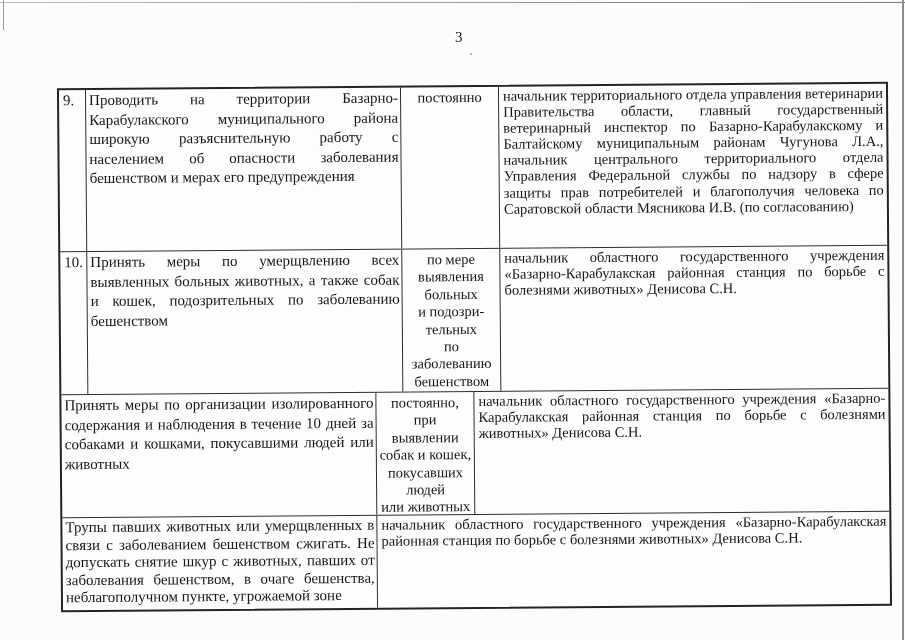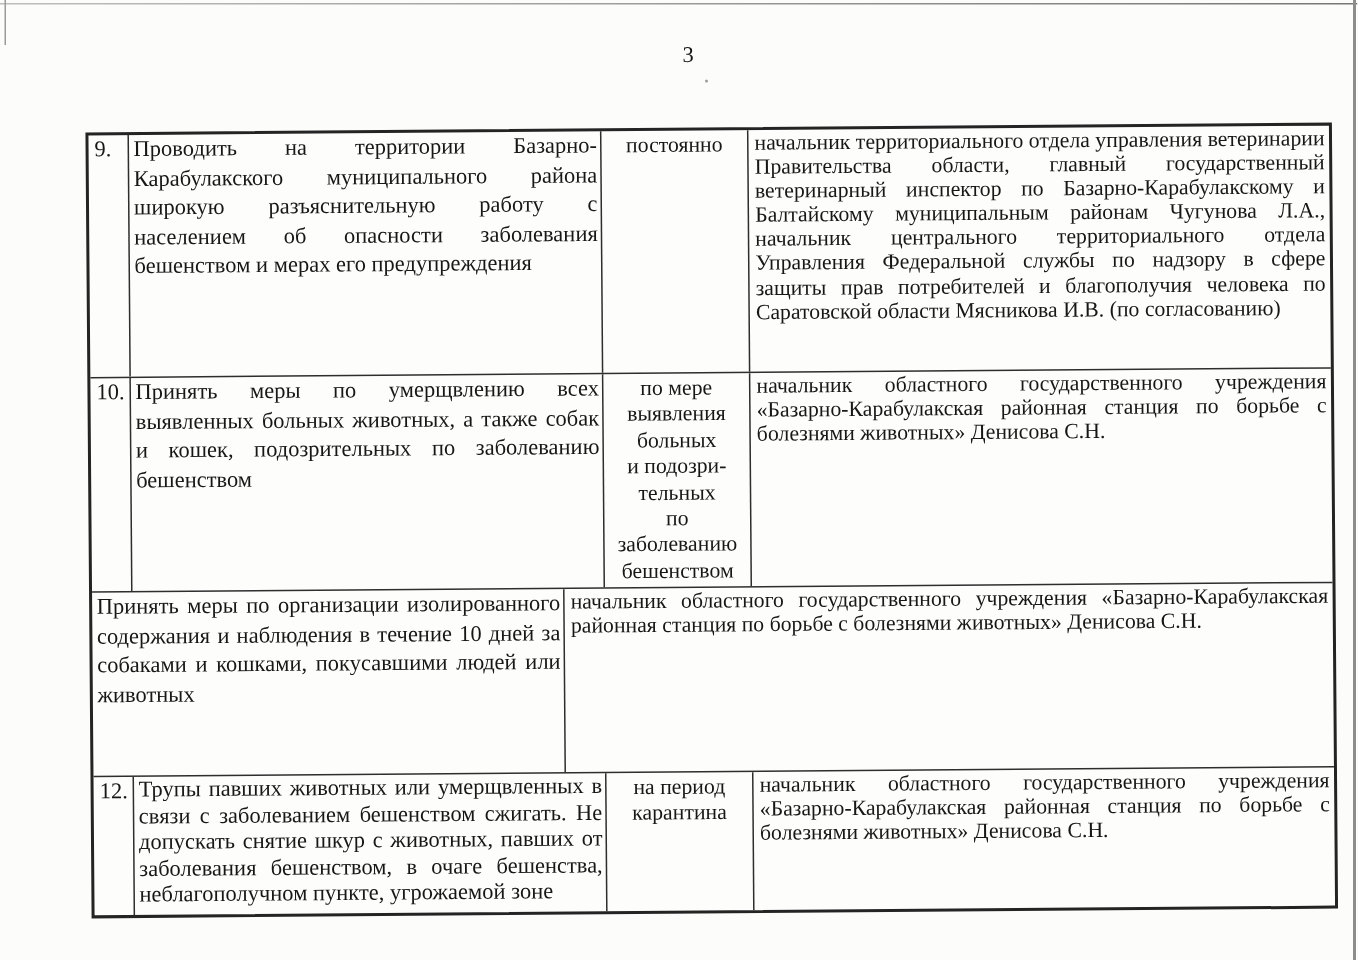--- a/index.html
+++ b/index.html
@@ -88,24 +88,28 @@
 и подозри-
 тельных
 по заболеванию
 бешенством
 животных</div>
     <div class="cell cell-resp">начальник областного государственного учреждения «Базарно-Карабулакская районная станция по борьбе с болезнями животных» Денисова С.Н.</div>
   </div>
 
   <div class="row h11 row-11">
     <div class="cell cell-measure">Принять меры по организации изолированного содержания и наблюдения в течение 10 дней за собаками и кошками, покусавшими людей или животных</div>
+    <div class="cell cell-period">постоянно,
+при
+выявлении
+собак и кошек,
+покусавших
+людей
+или животных</div>
     <div class="cell cell-resp">начальник областного государственного учреждения «Базарно-Карабулакская районная станция по борьбе с болезнями животных» Денисова С.Н.</div>
   </div>
 
   <div class="row h12 row-12">
-    <div class="cell cell-num">12.</div>
     <div class="cell cell-measure">Трупы павших животных или умерщвленных в связи с заболеванием бешенством сжигать. Не допускать снятие шкур с животных, павших от заболевания бешенством, в очаге бешенства, неблагополучном пункте, угрожаемой зоне</div>
-    <div class="cell cell-period">на период
-карантина</div>
     <div class="cell cell-resp">начальник областного государственного учреждения «Базарно-Карабулакская районная станция по борьбе с болезнями животных» Денисова С.Н.</div>
   </div>
 
 </div>
 
 </body></html>

